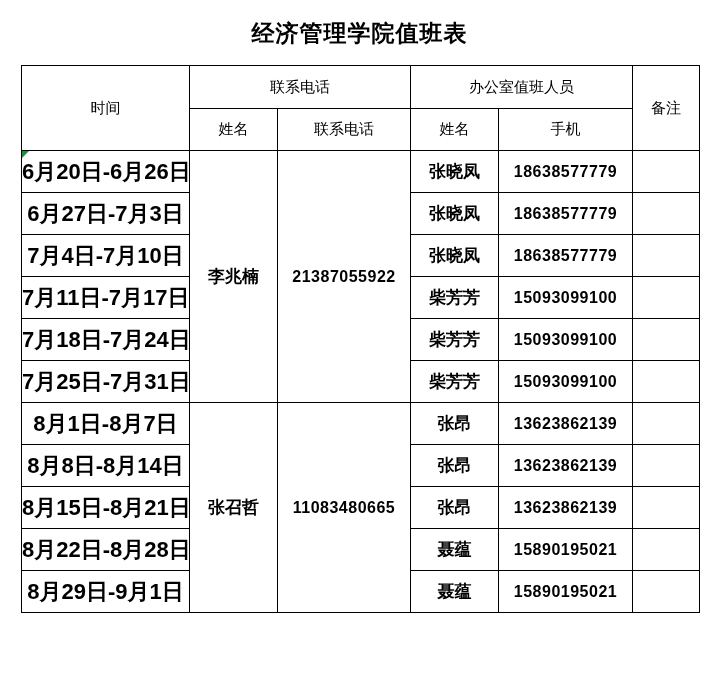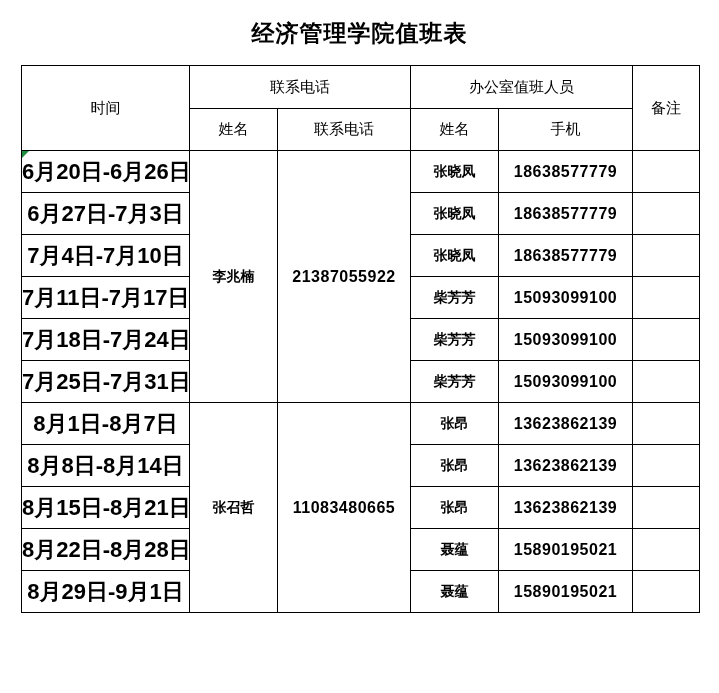--- a/index.html
+++ b/index.html
@@ -35,21 +35,21 @@
     padding: 0;
     overflow: hidden;
     white-space: nowrap;
   }
   .hrow1 { height: 43px; }
   .hrow2 { height: 42px; }
   .drow  { height: 42px; }
 
   .hdr  { font-weight: 400; font-size: 15px; }
   .time { font-weight: 700; font-size: 22px; }
-  .name { font-weight: 700; font-size: 14px; }
+  .name { font-weight: 700; font-size: 17px; }
   .tel  { font-weight: 700; font-size: 16px; letter-spacing: 0.5px; }
 
   td.rel { position: relative; }
   .err-tri {
     position: absolute;
     top: 0; left: 0;
     width: 0; height: 0;
     border-top: 7px solid #1e8e3e;
     border-right: 7px solid transparent;
   }

